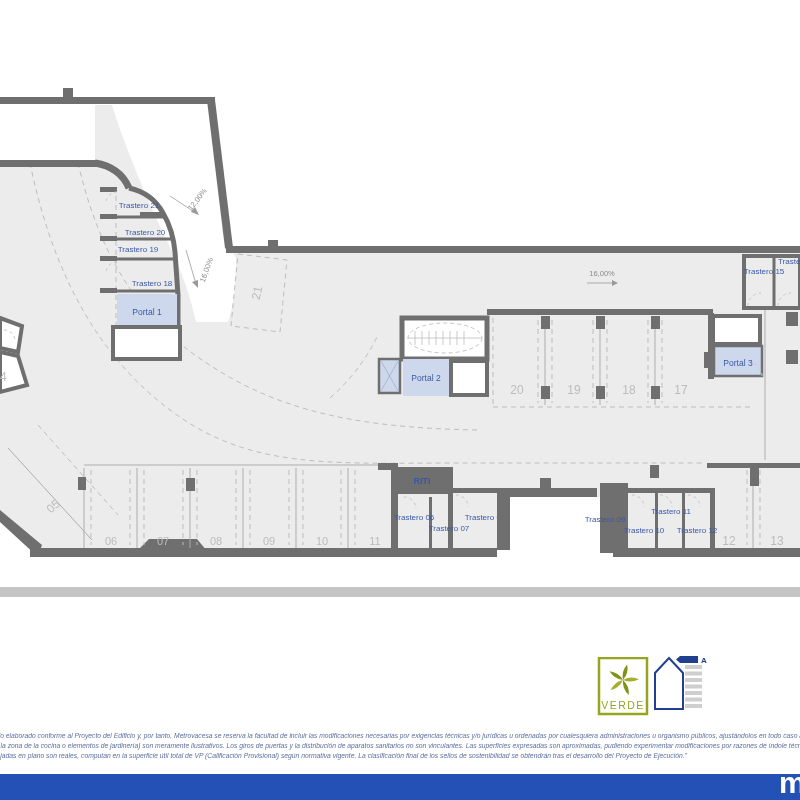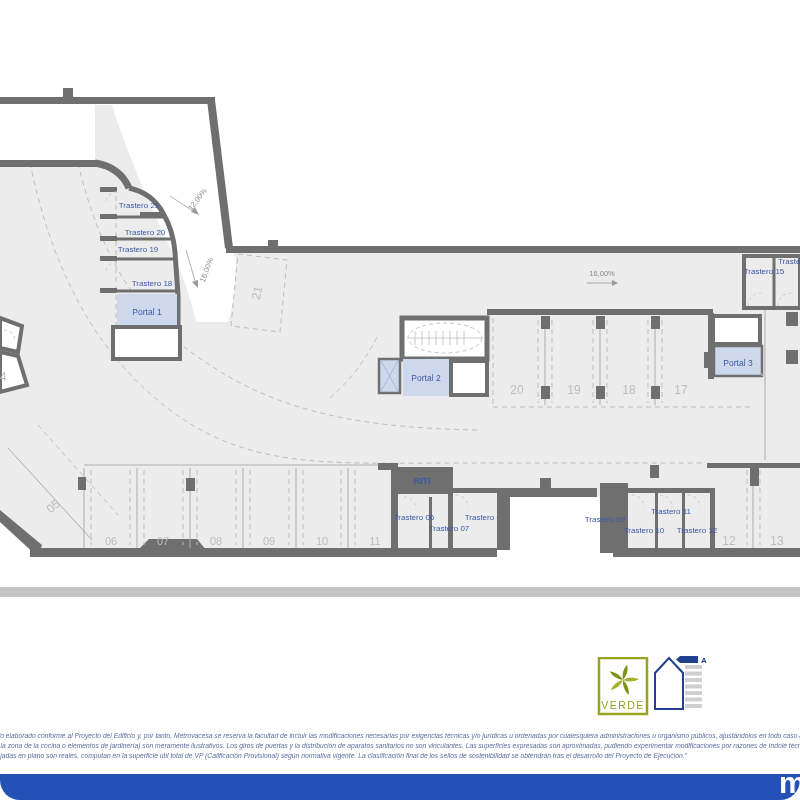--- a/index.html
+++ b/index.html
@@ -1,17 +1,17 @@
 <!DOCTYPE html>
 <html><head>
 <meta charset="utf-8">
 <style>
   html,body{margin:0;padding:0;background:#fff;}
   #canvas{position:relative;width:800px;height:800px;background:#fff;overflow:hidden;
-          font-family:"Liberation Sans",sans-serif;border-radius:20px;}
+          font-family:"Liberation Sans",sans-serif;}
   svg text{font-family:"Liberation Sans",sans-serif;}
   .lbl{fill:#3a58a7;font-size:8px;}
   .lblb{fill:#3a58a7;font-size:8.5px;}
   .pnum{fill:#bcbcbc;font-size:12px;}
   .pnum-s{fill:#bcbcbc;font-size:11px;}
   .wall{fill:#6f6f6f;}
   .wline{stroke:#6f6f6f;fill:none;}
   .thin{stroke:#adadad;stroke-width:1;fill:none;}
   .dash{stroke:#bdbdbd;stroke-width:1;fill:none;stroke-dasharray:5 4;}
   .door{stroke:#c8c8c8;stroke-width:1;fill:none;stroke-dasharray:3 3;}

